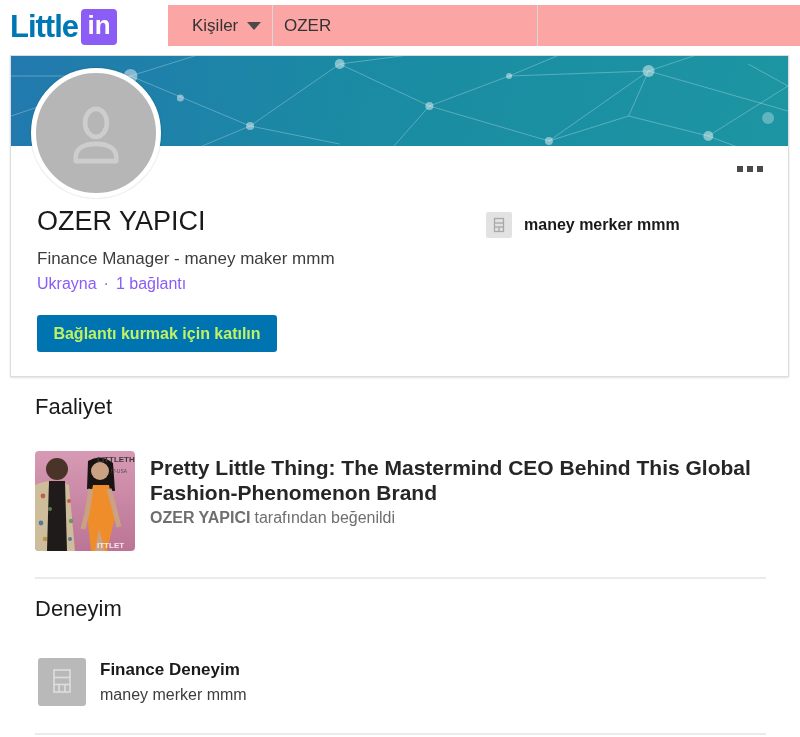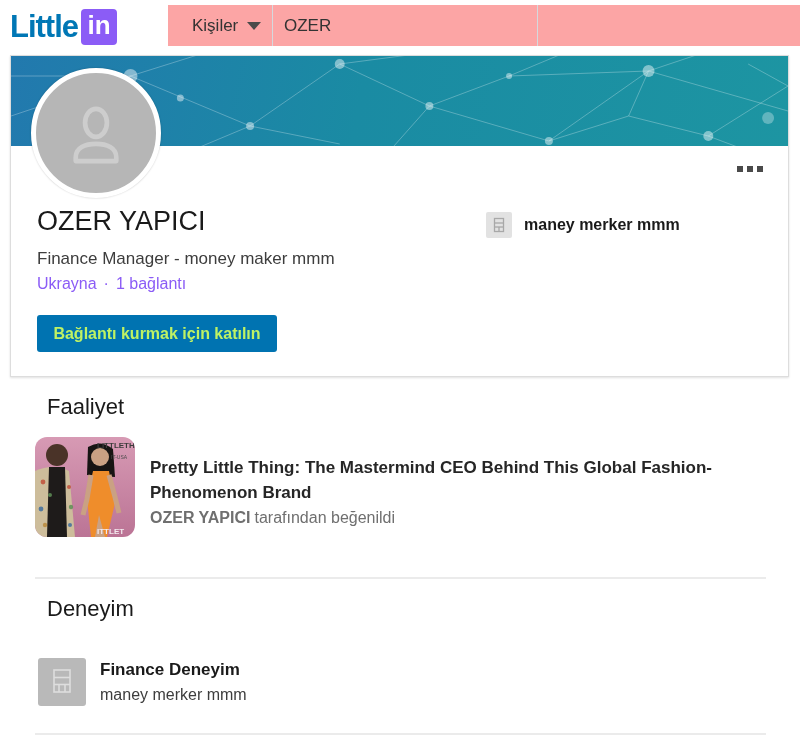--- a/index.html
+++ b/index.html
@@ -40,25 +40,25 @@
   .loc-line .dot { margin:0 7px; }
   .join-btn { position:absolute; left:26px; top:259px; width:240px; height:37px; background:#0073b1;
               border:none; border-radius:3px; color:#bef264; font-family:"Liberation Sans", sans-serif;
               font-size:16px; font-weight:bold; cursor:pointer; }
   .company-row { position:absolute; left:475px; top:156px; display:flex; align-items:center; cursor:pointer; }
   .company-icon { width:26px; height:26px; background:#e2e2e2; border-radius:2px;
                   display:flex; align-items:center; justify-content:center; }
   .company-name { margin-left:12px; font-size:16px; font-weight:bold; color:#1a1a1a; }
 
   
-  .section-title { position:absolute; left:35px; font-size:22px; color:#1a1a1a;margin-left:12px; }
+  .section-title { position:absolute; left:35px; font-size:22px; color:#1a1a1a; }
   .activity-title { top:394px; }
-  .article-thumb { position:absolute; left:35px; top:437px; width:100px; height:100px; border-radius:12px;
+  .article-thumb { position:absolute; left:35px; top:451px; width:100px; height:100px; border-radius:4px;
                    overflow:hidden; cursor:pointer; }
-  .article-headline { position:absolute; left:150px; top:455px; width:620px; font-size:17px;
+  .article-headline { position:absolute; left:150px; top:455px; width:620px; font-size:21px;
                       font-weight:bold; color:#262626; line-height:25px; cursor:pointer; }
   .liked-line { position:absolute; left:150px; top:509px; font-size:16px; color:#6f6f6f; }
   .liked-line .liked-by { font-weight:bold; margin-right:4px; }
   .h-div { position:absolute; left:35px; width:731px; height:2px; background:#ebebeb; }
   .div-1 { top:577px; }
   .div-2 { top:733px; }
   .exp-title { top:596px; }
   .exp-item { position:absolute; left:38px; top:658px; display:flex; cursor:pointer; }
   .exp-icon { width:48px; height:48px; background:#b9b9b9; border-radius:3px; display:flex;
               align-items:center; justify-content:center; }
@@ -121,21 +121,21 @@
       </svg>
     </div>
 
     <div class="dots">
       <span></span>
         <span></span>
         <span></span>
     </div>
 
     <div class="name">OZER YAPICI</div>
-    <div class="headline">Finance Manager - money maker mmm</div>
+    <div class="headline">Finance Manager - maney maker mmm</div>
     <div class="loc-line">
       <span>Ukrayna</span><span class="dot">·</span><span>1 bağlantı</span>
     </div>
     <button class="join-btn">Bağlantı kurmak için katılın</button>
 
     <div class="company-row">
       <span class="company-icon">
         <svg width="14" height="16" viewBox="0 0 14 16">
           <g stroke="#a8a8a8" stroke-width="1.3" fill="none">
             <rect x="2.5" y="1.5" width="9" height="13"></rect>

